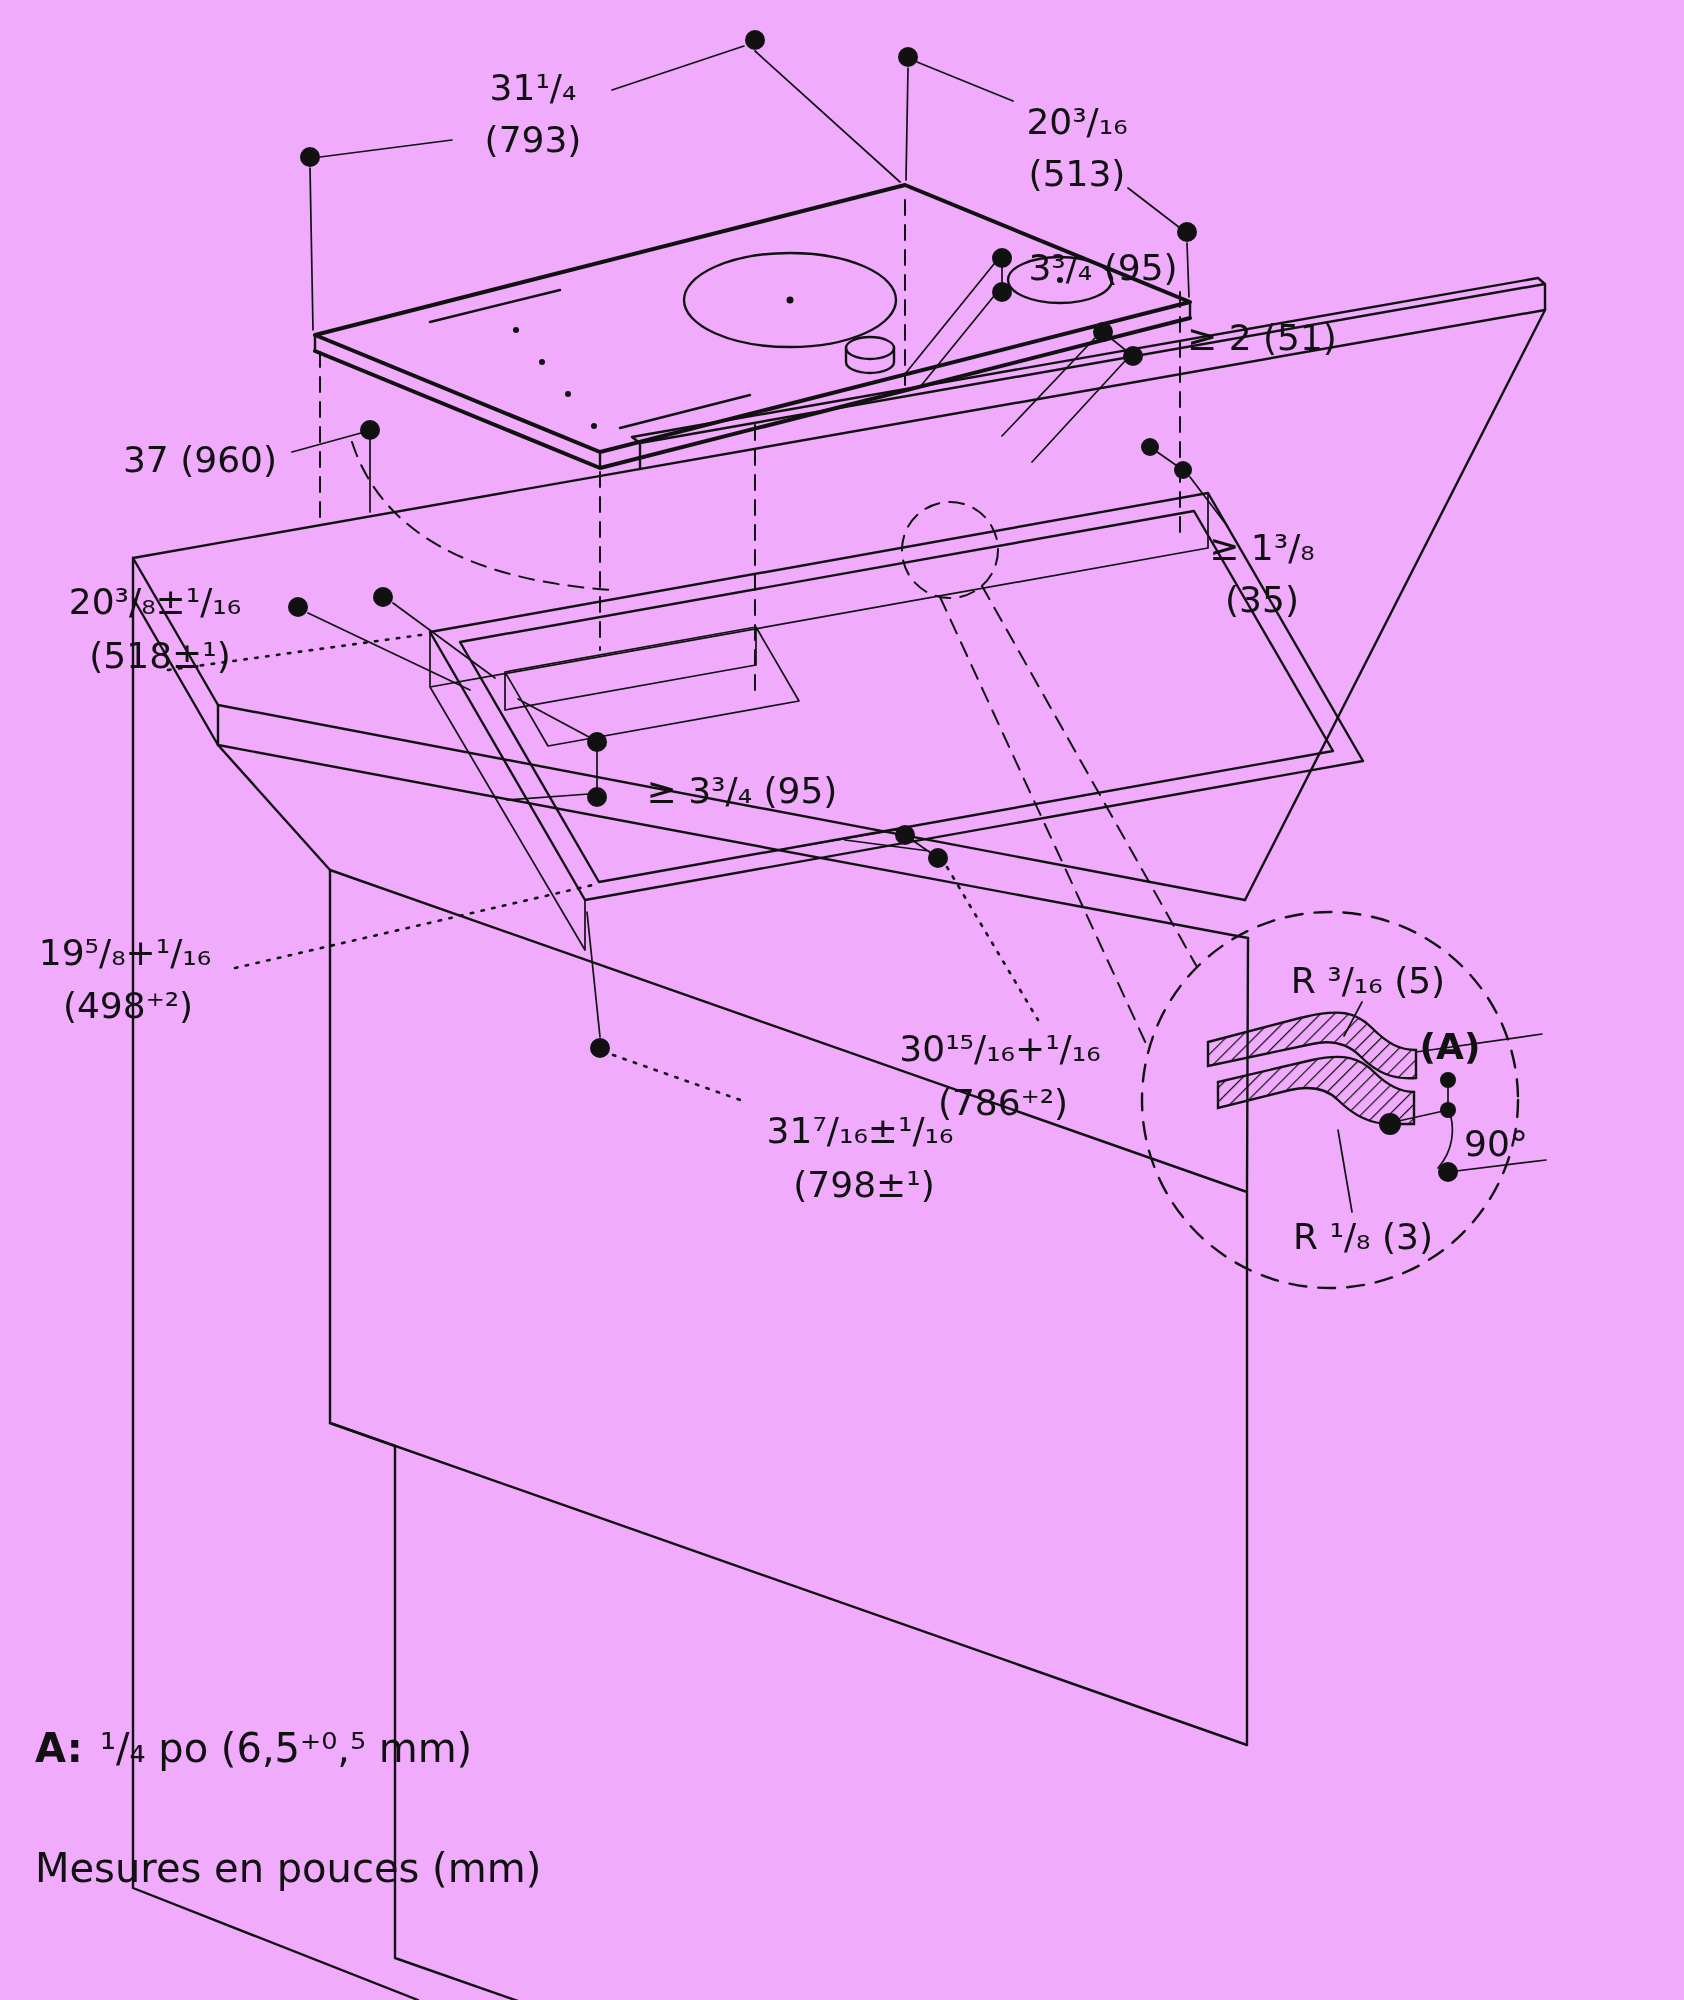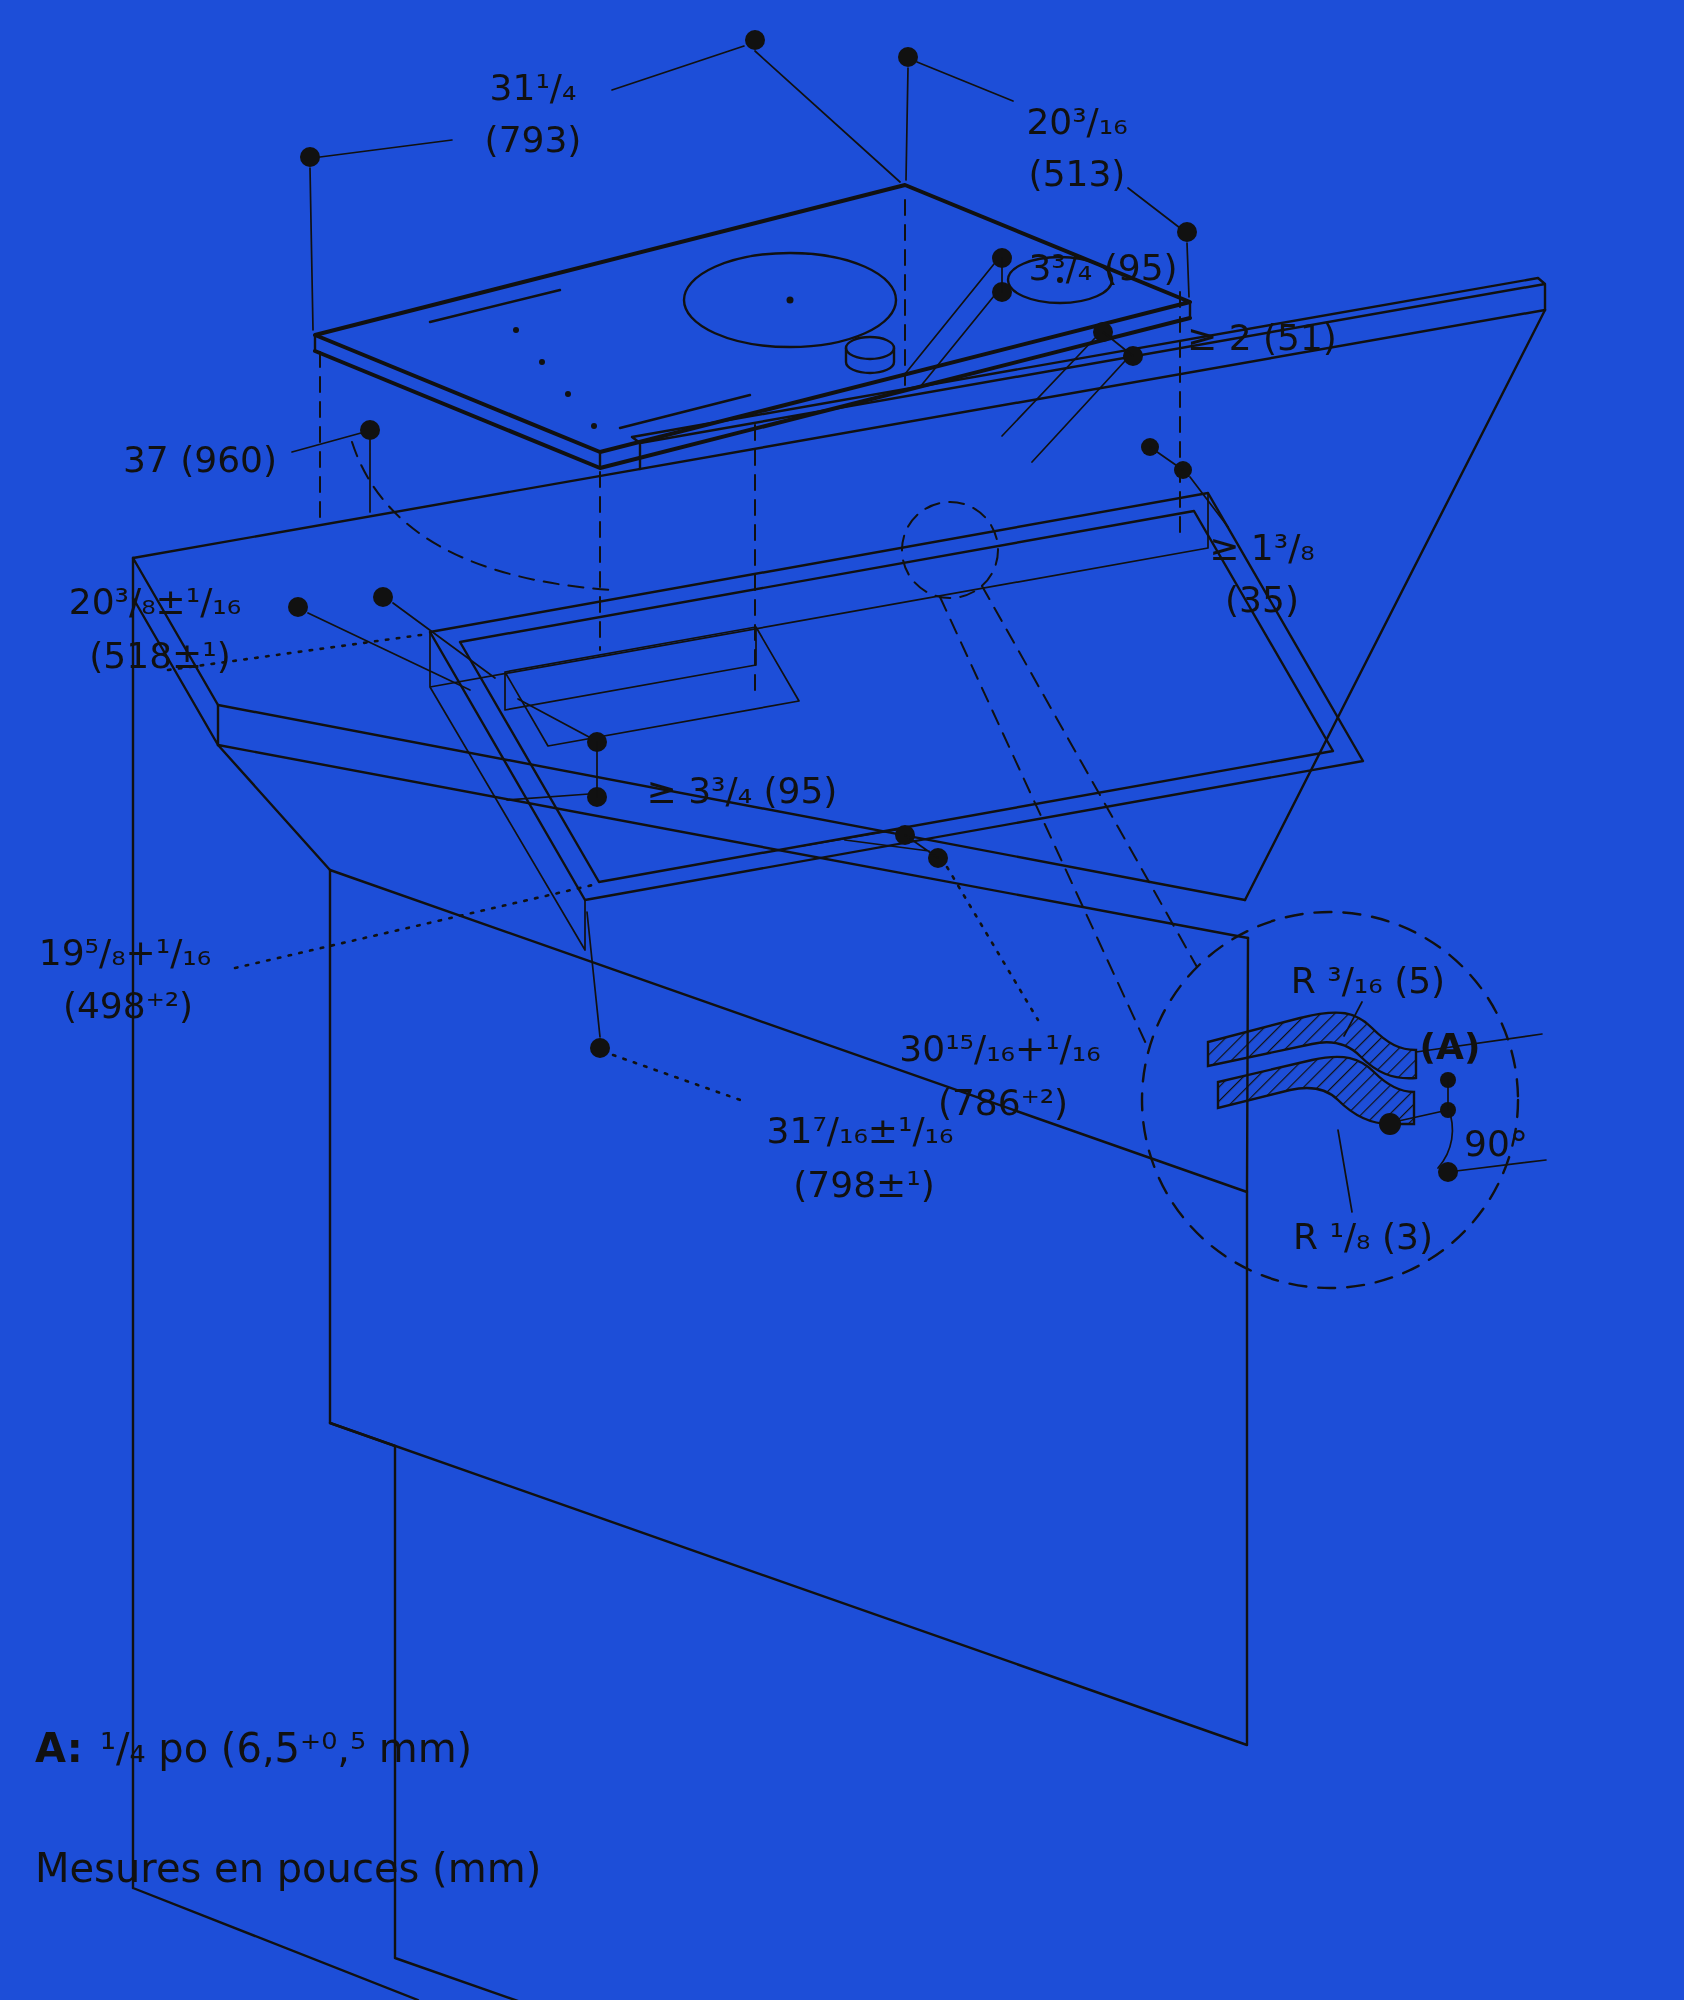--- a/index.html
+++ b/index.html
@@ -1,16 +1,16 @@
 <!DOCTYPE html>
 <html><head>
 <meta charset="utf-8">
 <style>
   html,body{margin:0;padding:0;background:#fff;}
-  .page{width:1684px;height:2000px;background:#1d4ed8;position:relative;overflow:hidden;}
+  .page{width:1684px;height:2000px;background:#f0abfc;position:relative;overflow:hidden;}
   svg{display:block;}
   .ln{stroke:#111;fill:none;stroke-width:2.4;stroke-linejoin:round;stroke-linecap:round;}
   .thick{stroke-width:4;}
   .thin{stroke-width:1.7;}
   .dash{stroke-dasharray:15 10;stroke-width:2;}
   .dotl{stroke-dasharray:2.5 8.5;stroke-linecap:round;stroke-width:2.6;}
   .dot{fill:#111;stroke:none;}
   .lbl{font-family:"DejaVu Sans","Liberation Sans",sans-serif;font-size:36px;fill:#111;}
   .mid{text-anchor:middle;}
   .note{font-family:"DejaVu Sans","Liberation Sans",sans-serif;font-size:40px;fill:#111;}

